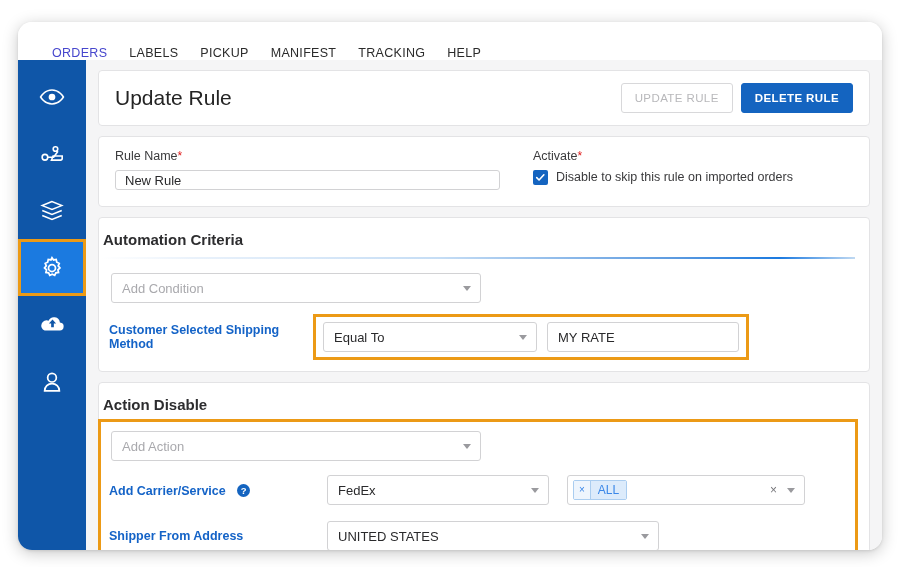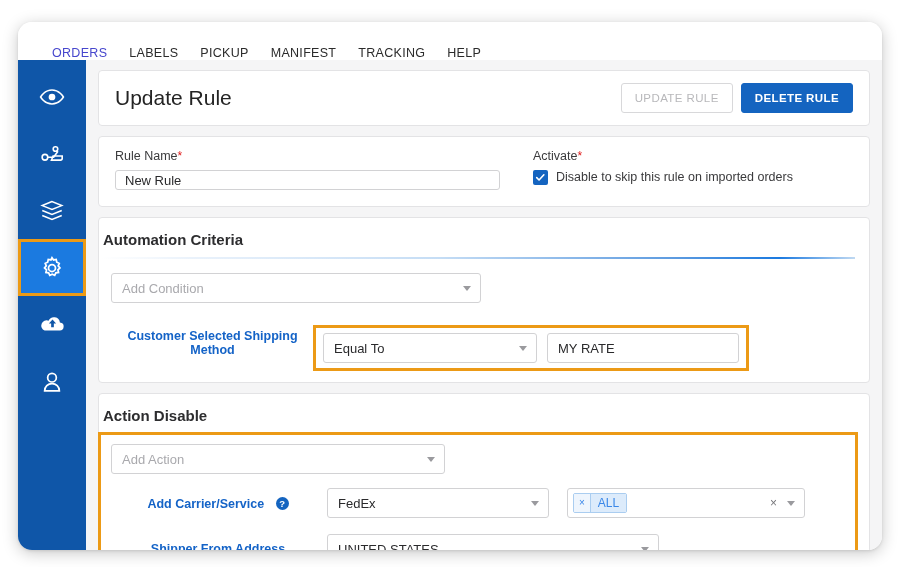--- a/index.html
+++ b/index.html
@@ -173,21 +173,21 @@
   .select.placeholder { color: #a9a9ad; }
   .caret {
     position: absolute; right: 9px; top: 50%;
     width: 0; height: 0;
     margin-top: -2px;
     border-left: 4.5px solid transparent;
     border-right: 4.5px solid transparent;
     border-top: 5px solid #9a9a9e;
   }
 
-  .row { display: flex; align-items: center; text-align: center; }
+  .row { display: flex; align-items: center; }
   .row-label {
     font-size: 12.5px;
     color: #1463c7;
     font-weight: bold;
     cursor: pointer;
   }
   .help-icon {
     display: inline-flex;
     width: 13px; height: 13px;
     border-radius: 50%;
@@ -196,21 +196,21 @@
     font-size: 9.5px;
     font-weight: bold;
     align-items: center;
     justify-content: center;
     margin-left: 7px;
     vertical-align: middle;
     cursor: pointer;
   }
 
   
-  .hl { outline: 3px solid #ec9a16; margin-top: 11px; }
+  .hl { outline: 3px solid #ec9a16; }
 
   
   .tag-select {
     position: relative;
     height: 30px;
     border: 1px solid #d2d2d4;
     border-radius: 3px;
     background: #fff;
     display: flex;
     align-items: center;
@@ -374,21 +374,21 @@
             </div>
           </div>
         </div>
       </div>
 
       <div class="card section-card" style="padding-bottom:9px;">
         <div class="section-title">Action Disable</div>
 
         <div class="hl" style="padding:9px 8px 10px 8px;">
 
-          <div class="select placeholder" style="width:334px;margin-left:2px;">
+          <div class="select placeholder" style="width:370px;margin-left:2px;">
             <span>Add Action</span>
             <span class="caret"></span>
           </div>
 
           <div class="row" style="margin-top:14px;">
             <div style="width:218px;padding-left:0px;">
               <span class="row-label">Add Carrier/Service</span>
               <span class="help-icon">?</span>
             </div>
             <div class="select" style="width:222px;">

